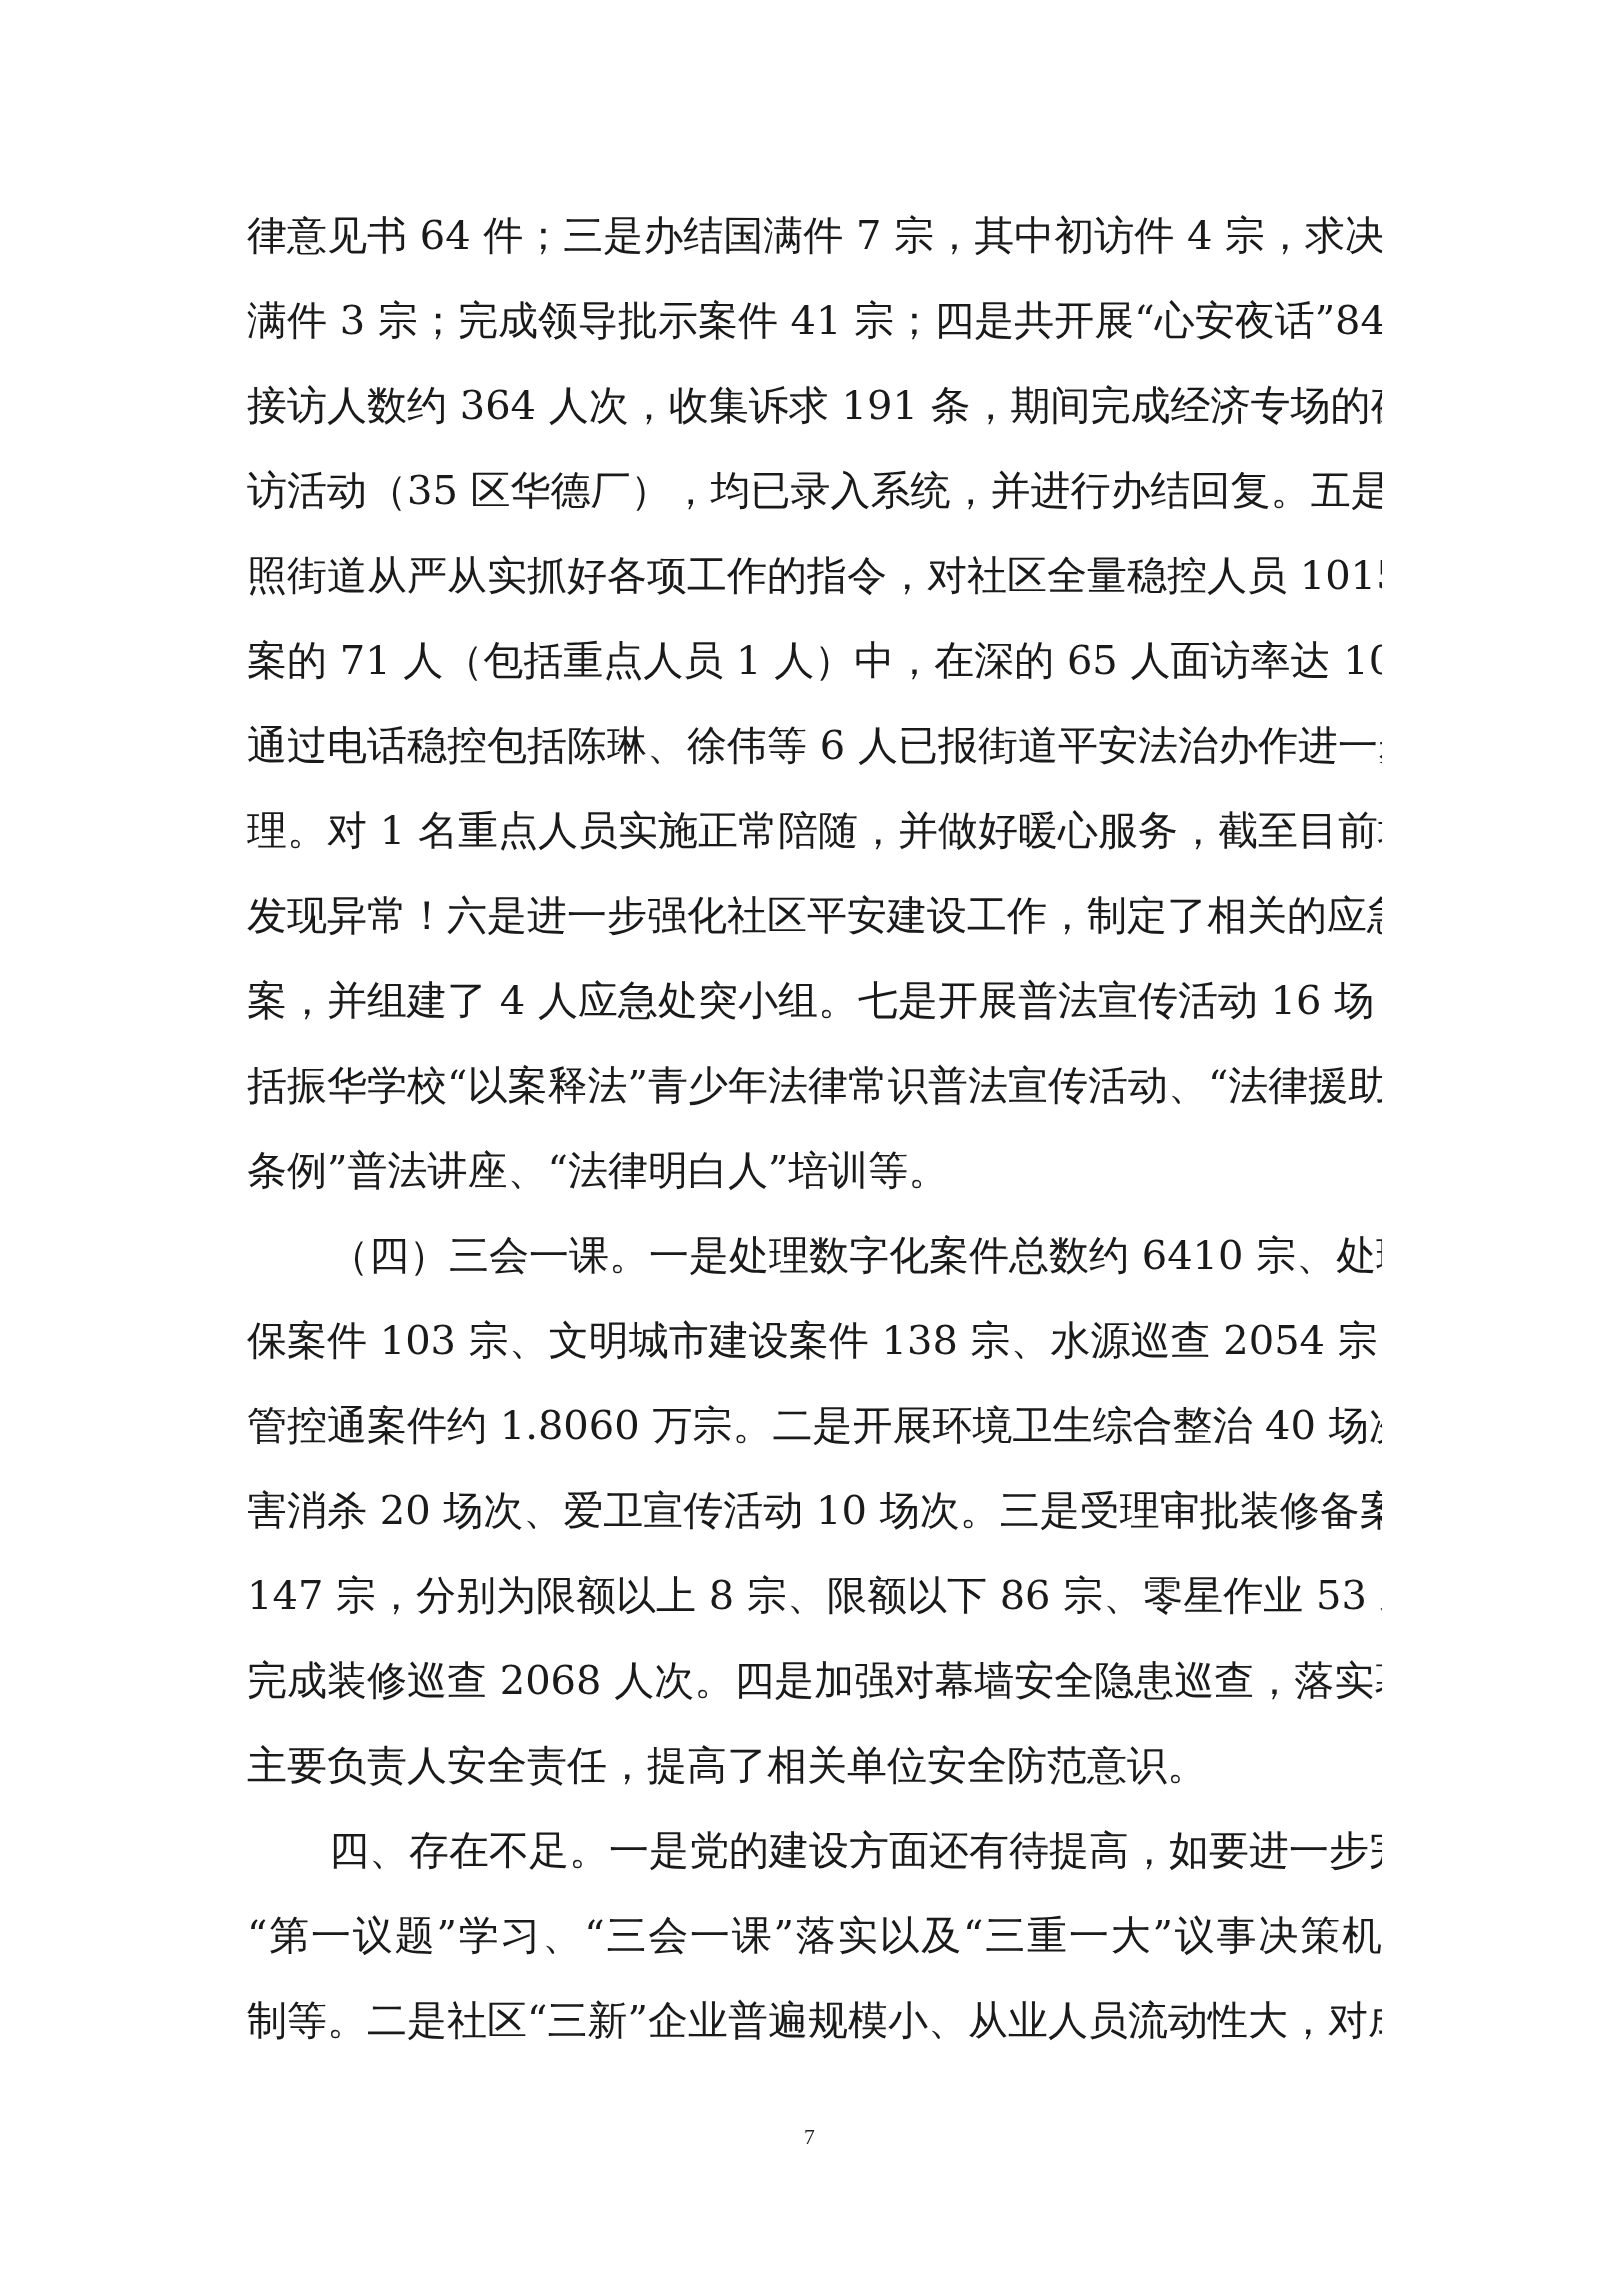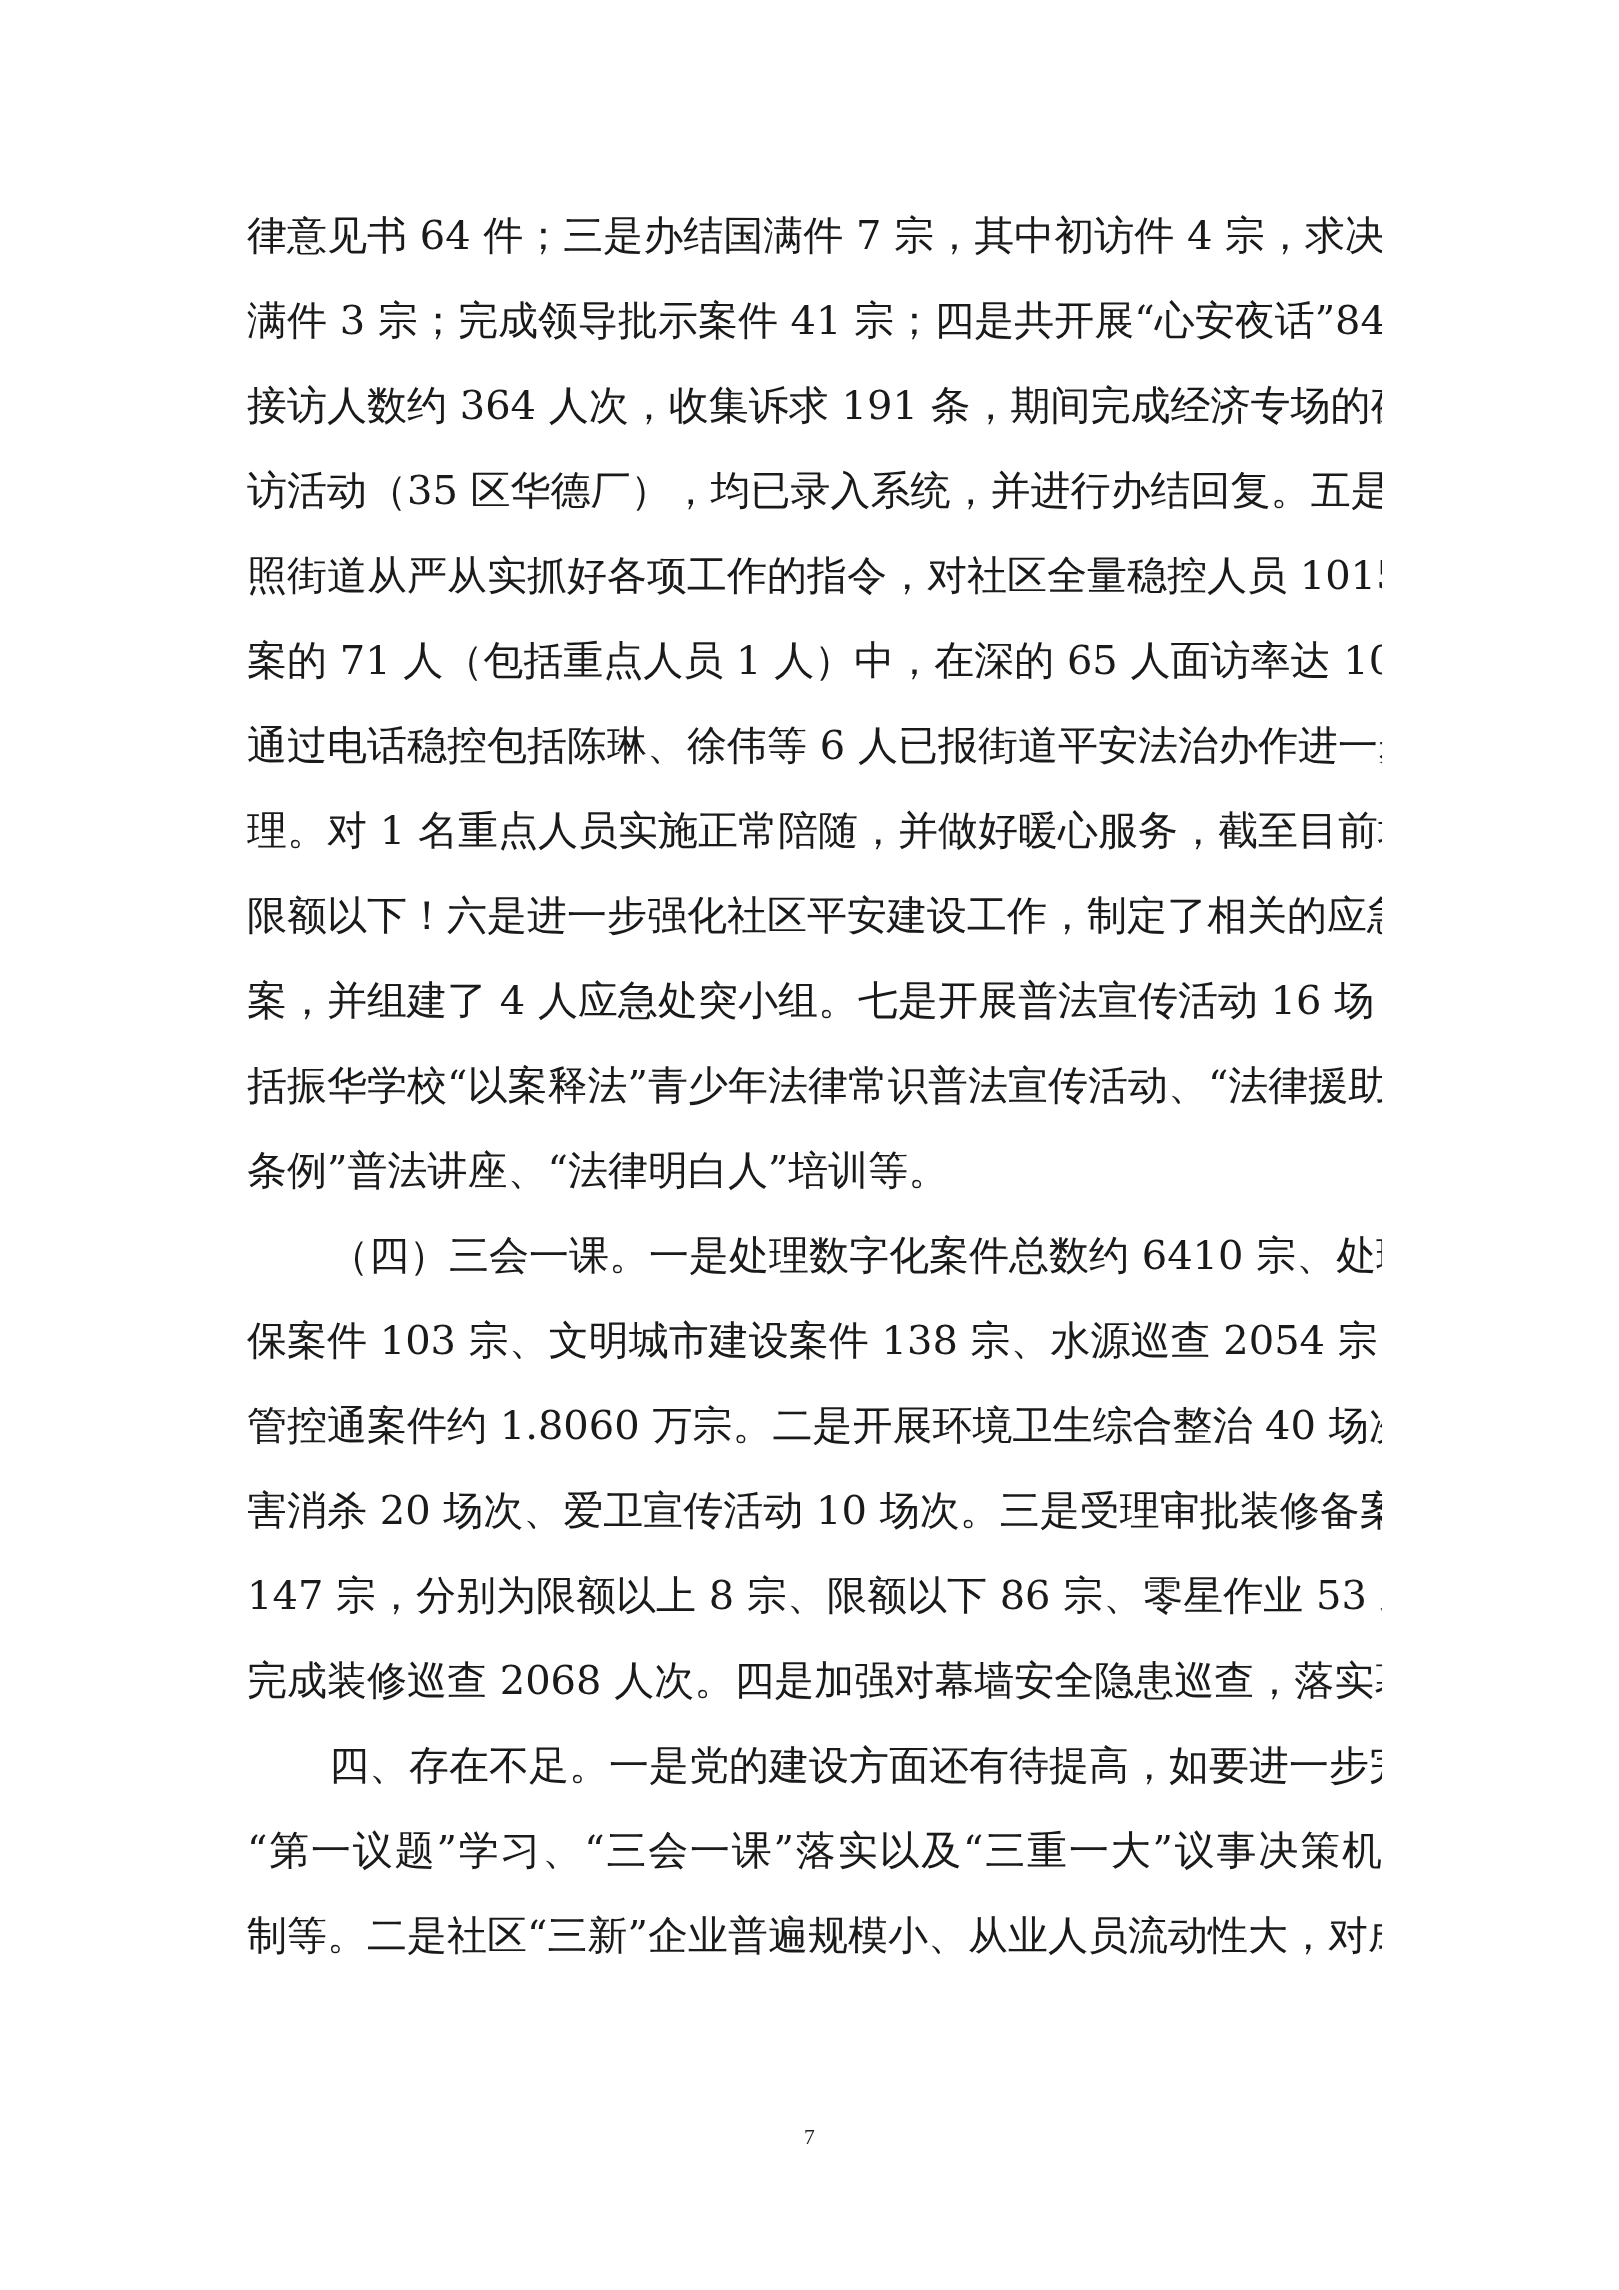--- a/index.html
+++ b/index.html
@@ -31,29 +31,30 @@
 <div class="page">
   <div class="body-text" id="body-text">
       <div class="line"><span>律意见书 64 件；</span><span class="b">三是</span><span>办结国满件 7 宗，其中初访件 4 宗，求决类国</span></div>
       <div class="line"><span>满件 3 宗；完成领导批示案件 41 宗；</span><span class="b">四是</span><span>共开展“心安夜话”84 场，</span></div>
       <div class="line"><span>接访人数约 364 人次，收集诉求 191 条，期间完成经济专场的夜话接</span></div>
       <div class="line"><span>访活动（35 区华德厂），均已录入系统，并进行办结回复。</span><span class="b">五是</span></div>
       <div class="line"><span>照街道从严从实抓好各项工作的指令，对社区全量稳控人员 1015 专</span></div>
       <div class="line"><span>案的 71 人（包括重点人员 1 人）中，在深的 65 人面访率达 100%。</span></div>
       <div class="line"><span>通过电话稳控包括陈琳、徐伟等 6 人已报街道平安法治办作进一步处</span></div>
       <div class="line"><span>理。对 1 名重点人员实施正常陪随，并做好暖心服务，截至目前均未</span></div>
-      <div class="line"><span>限额以下！</span><span class="b">六是</span><span>进一步强化社区平安建设工作，制定了相关的应急预</span></div>
+      <div class="line"><span>发现异常！</span><span class="b">六是</span><span>进一步强化社区平安建设工作，制定了相关的应急预</span></div>
       <div class="line"><span>案，并组建了 4 人应急处突小组。</span><span class="b">七是</span><span>开展普法宣传活动 16 场，包</span></div>
       <div class="line"><span>括振华学校“以案释法”青少年法律常识普法宣传活动、“法律援助</span></div>
       <div class="line last"><span>条例”普法讲座、“法律明白人”培训等。</span></div>
       <div class="line indent"><span>（四）三会一课。</span><span class="b">一是</span><span>处理数字化案件总数约 6410 宗、处理环</span></div>
       <div class="line"><span>保案件 103 宗、文明城市建设案件 138 宗、水源巡查 2054 宗；完成</span></div>
       <div class="line"><span>管控通案件约 1.8060 万宗。</span><span class="b">二是</span><span>开展环境卫生综合整治 40 场次、四</span></div>
       <div class="line"><span>害消杀 20 场次、爱卫宣传活动 10 场次。</span><span class="b">三是</span><span>受理审批装修备案申请</span></div>
       <div class="line"><span>147 宗，分别为限额以上 8 宗、限额以下 86 宗、零星作业 53 宗，共</span></div>
       <div class="line"><span>完成装修巡查 2068 人次。</span><span class="b">四是</span><span>加强对幕墙安全隐患巡查，落实幕墙</span></div>
+      <div class="line last"><span>主要负责人安全责任，提高了相关单位安全防范意识。</span></div>
       <div class="line indent"><span>四、存在不足。</span><span class="b">一是</span><span>党的建设方面还有待提高，如要进一步完善</span></div>
       <div class="line"><span>“第一议题”学习、“三会一课”落实以及“三重一大”议事决策机</span></div>
       <div class="line"><span>制等。</span><span class="b">二是</span><span>社区“三新”企业普遍规模小、从业人员流动性大，对成</span></div>
     </div>
   <div class="page-number">7</div>
 </div>
 
 
 </body></html>

